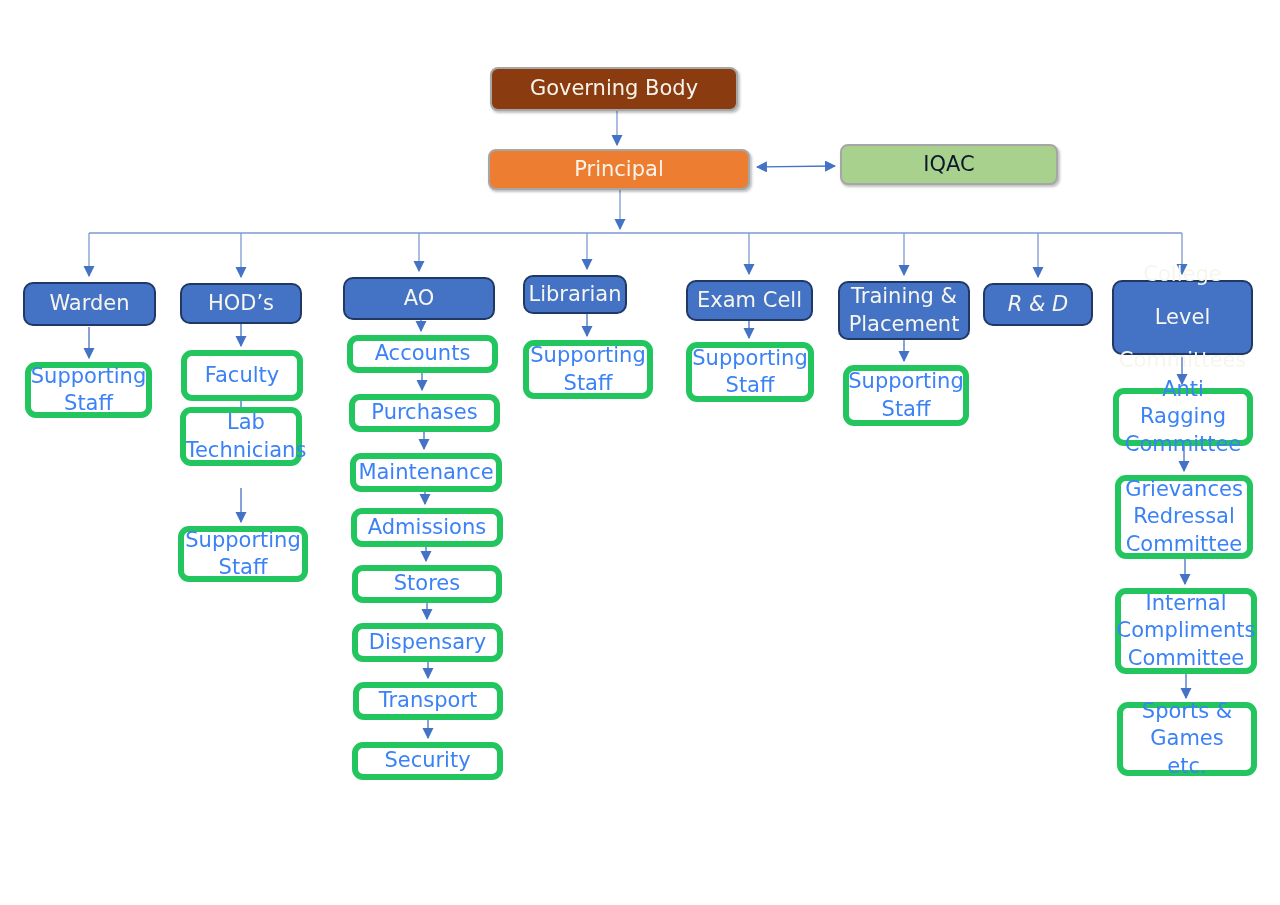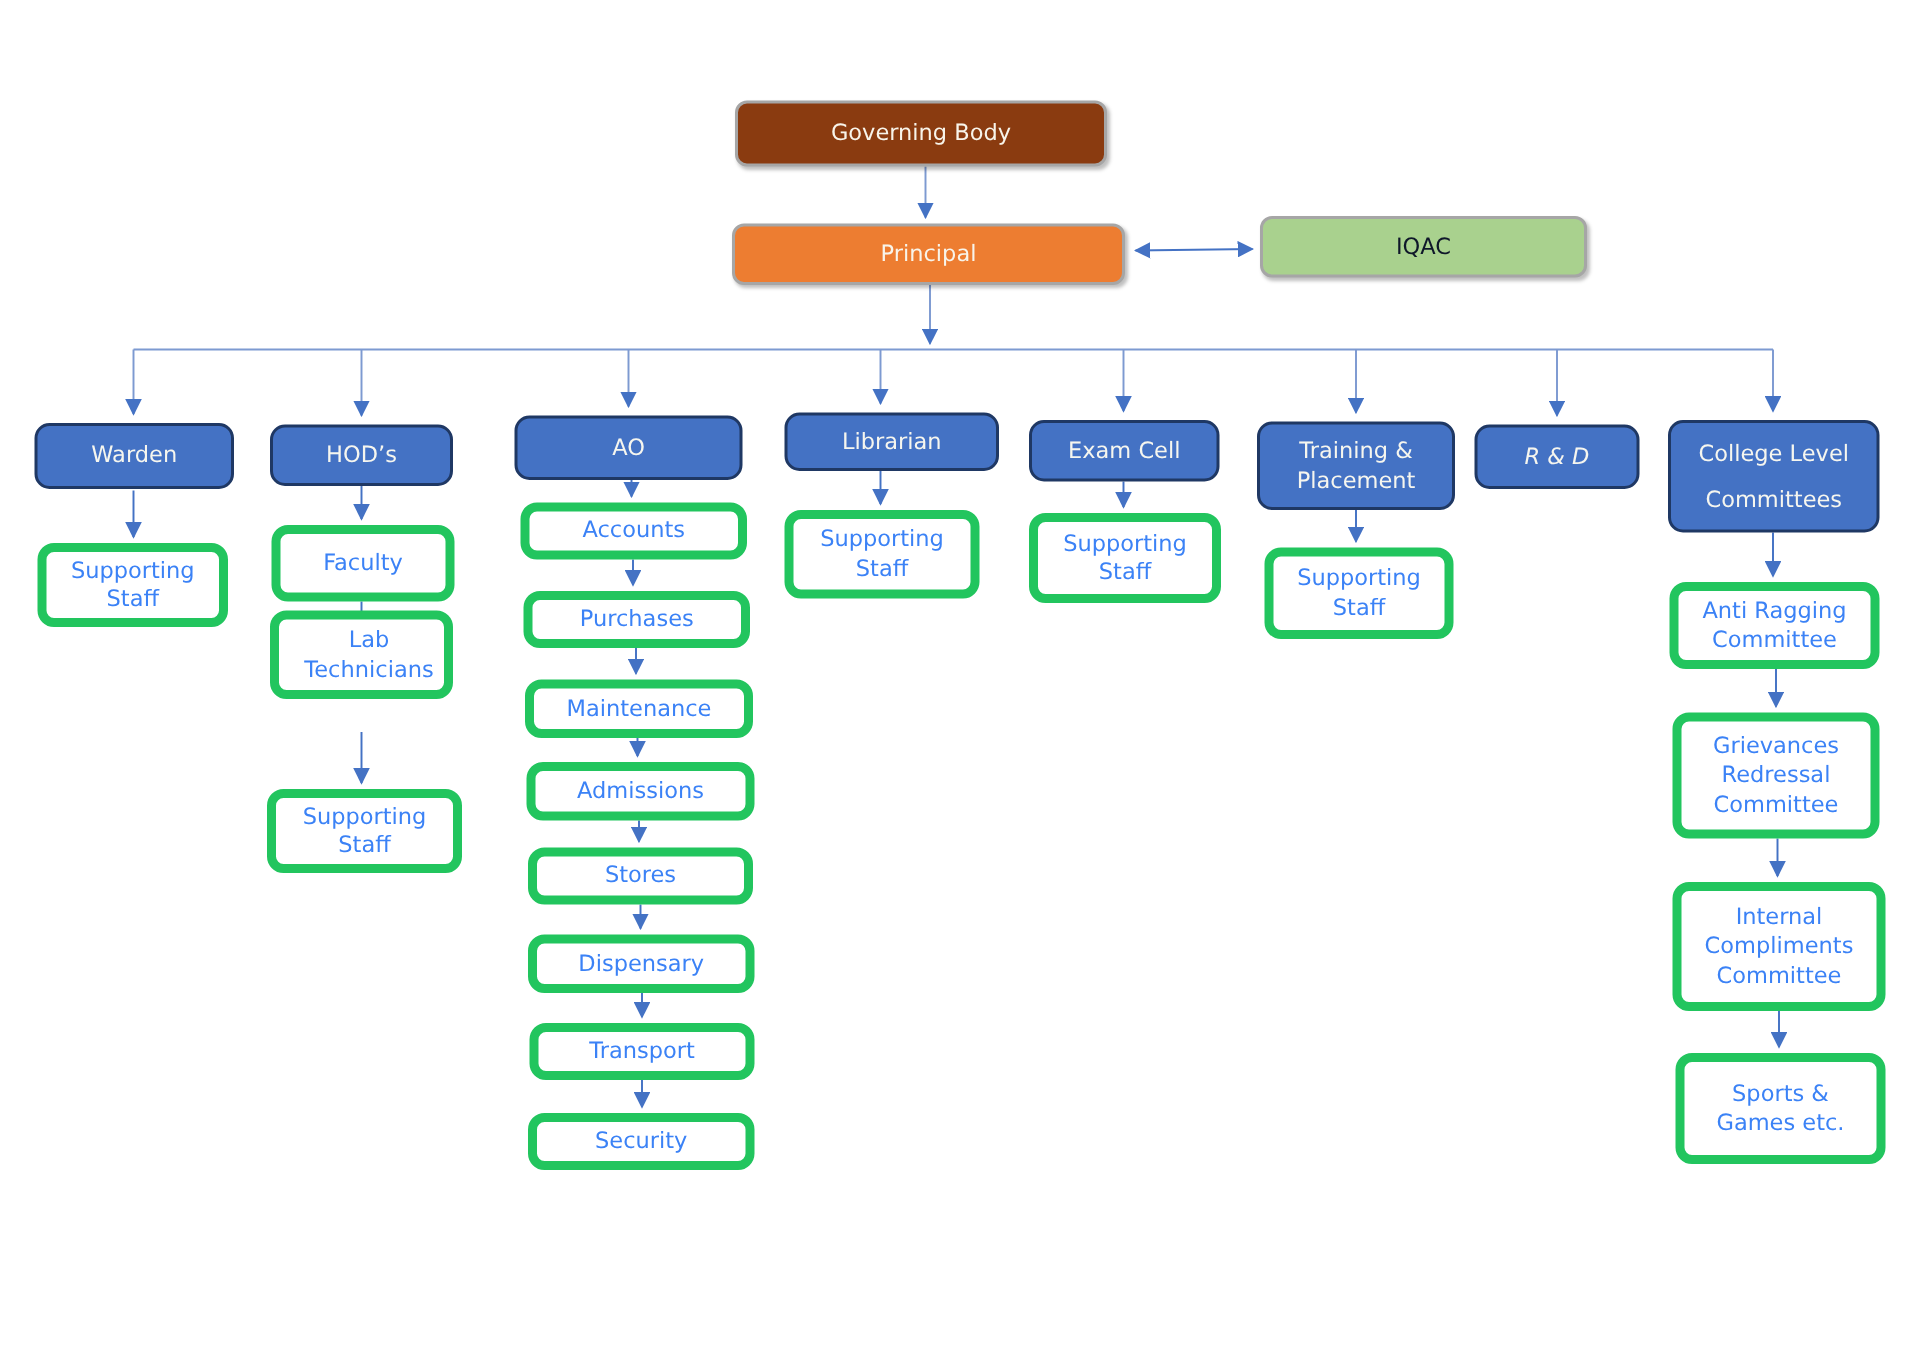--- a/index.html
+++ b/index.html
@@ -8,21 +8,21 @@
     width:1280px;height:905px;
     background:#ffffff;
     font-family:"DejaVu Sans","Liberation Sans",sans-serif;
     overflow:hidden;
   }
   .box{
     position:absolute;
     display:flex;align-items:center;justify-content:center;
     text-align:center;
     box-sizing:border-box;
-    font-size:15px;line-height:1.3;
+    font-size:21px;line-height:1.3;
   }
   
   .tier1{
     border:2px solid #A6A6A6;
     border-radius:8px;
     color:#F8F4EA;
     box-shadow:1.5px 2px 2.5px rgba(0,0,0,0.25);
   }
   .gb{background:#8A3B10;}
   .principal{background:#ED7D31;}
@@ -111,21 +111,21 @@
   <div class="box tier1 principal" style="left:488px;top:149px;width:262px;height:41px;">Principal</div>
 
   <div class="box tier1 iqac" style="left:840px;top:144px;width:218px;height:41px;">IQAC</div>
 
   <div class="box dept" style="left:23px;top:282px;width:133px;height:44px;">Warden</div>
 
   <div class="box dept" style="left:180px;top:283px;width:122px;height:41px;">HOD’s</div>
 
   <div class="box dept" style="left:343px;top:277px;width:152px;height:43px;">AO</div>
 
-  <div class="box dept" style="left:523px;top:275px;width:143px;height:39px;">Librarian</div>
+  <div class="box dept" style="left:523px;top:275px;width:104px;height:39px;">Librarian</div>
 
   <div class="box dept" style="left:686px;top:280px;width:127px;height:41px;">Exam Cell</div>
 
   <div class="box dept" style="left:838px;top:281px;width:132px;height:59px;padding:0 12px;">Training &amp; Placement</div>
 
   <div class="box dept" style="left:983px;top:283px;width:110px;height:43px;font-style:italic;">R &amp; D</div>
 
   <div class="box dept tall" style="left:1112px;top:280px;width:141px;height:75px;padding:0 8px;">College Level Committees</div>
 
   <div class="box leaf" style="left:25px;top:362px;width:127px;height:56px;">Supporting Staff</div>

